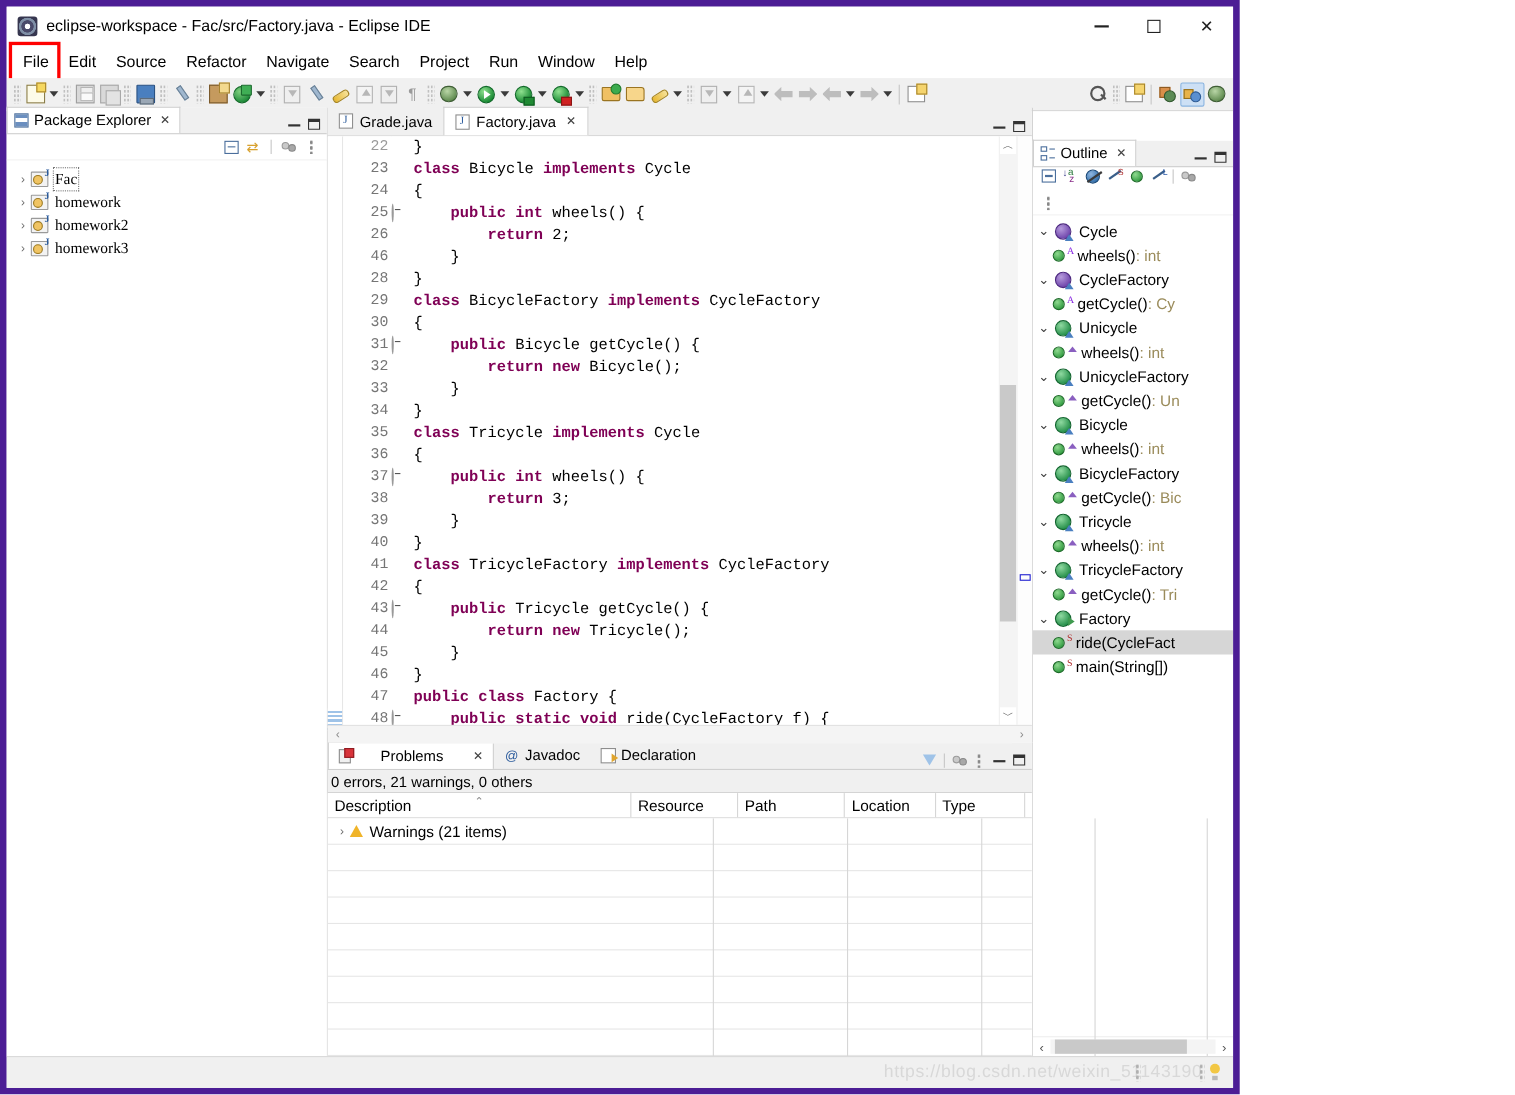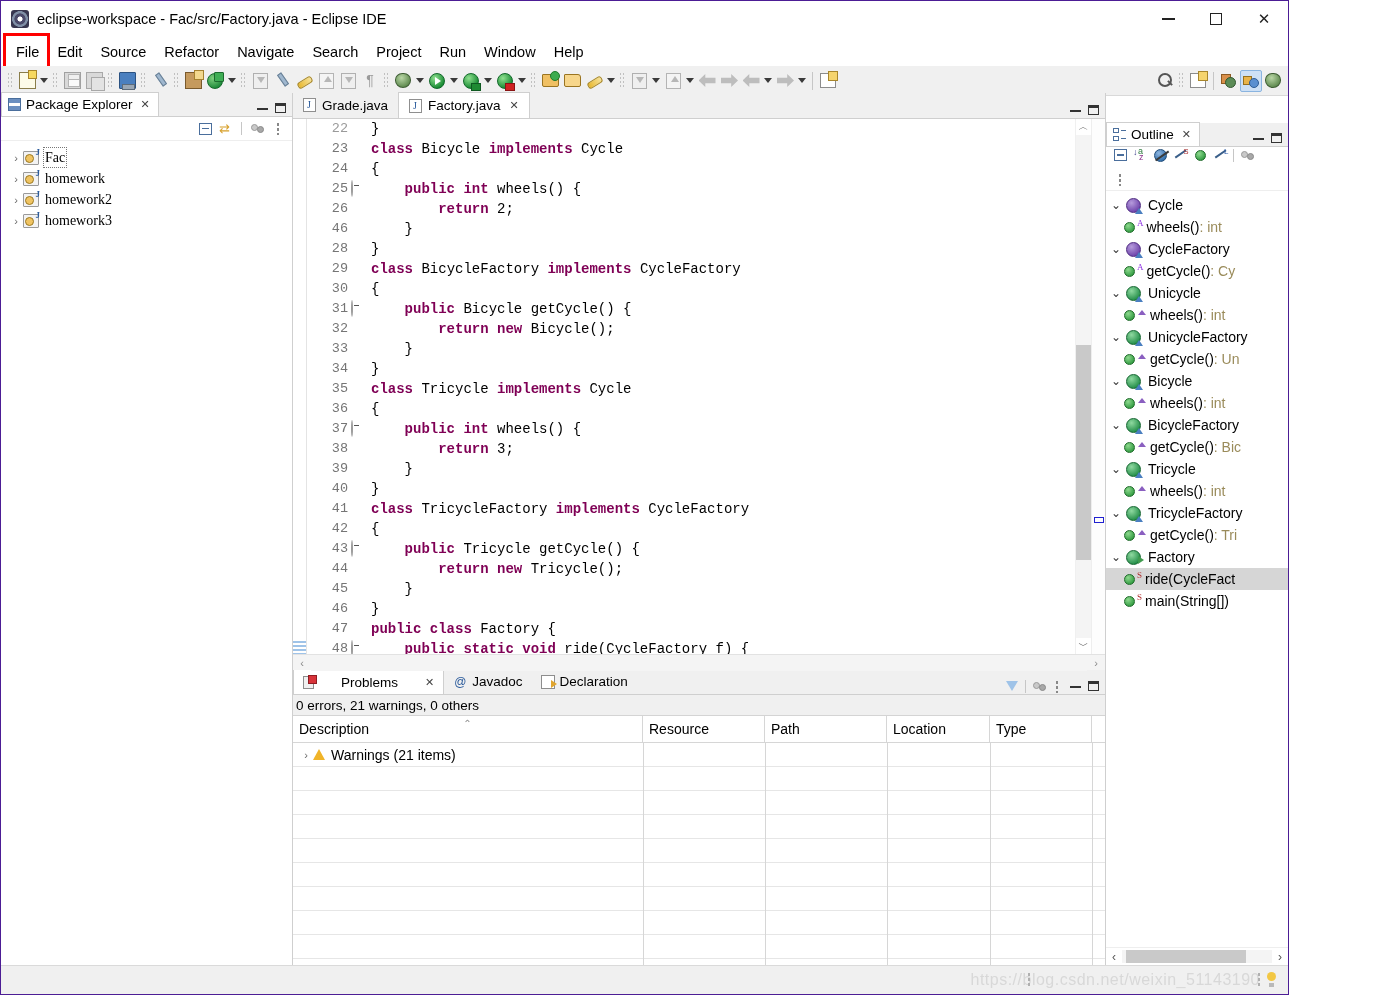--- a/index.html
+++ b/index.html
@@ -7,23 +7,23 @@
     margin: 0; padding: 0;
     width: 1377px; height: 995px;
     overflow: hidden;
     background: #ffffff;
     font-family: "Liberation Sans", sans-serif;
     font-size: 13px;
     color: #000;
   }
   #app {
     position: relative;
-    width: 1289px; height: 995px;
+    width: 1127px; height: 995px;
     background: #ffffff;
-    border: 1px solid #4c1d95;
+    border: 6px solid #4c1d95;
     overflow: hidden;
   }
 
   
   .titlebar {
     height: 36px;
     display: flex; align-items: center;
     background: #ffffff;
     padding-left: 10px;
     position: relative;

